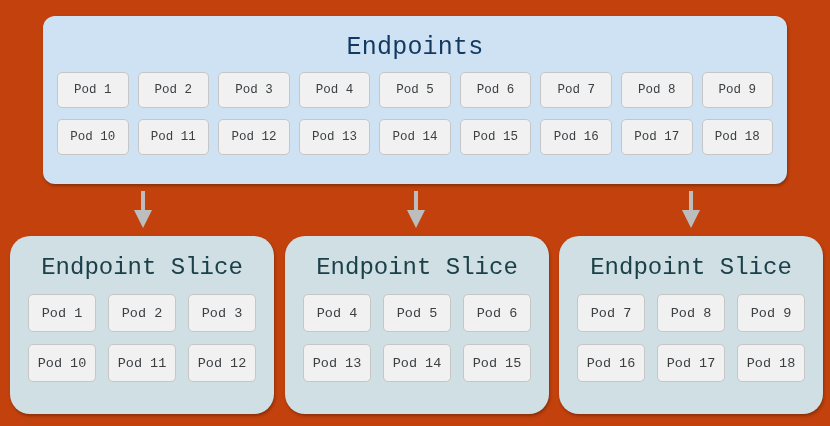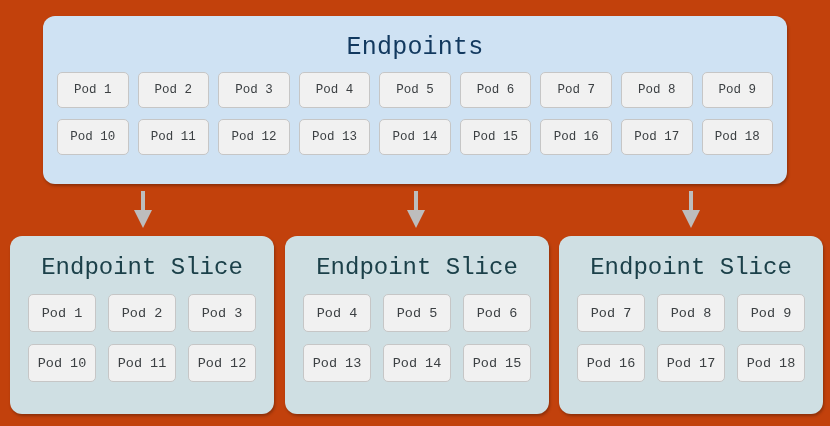--- a/index.html
+++ b/index.html
@@ -73,21 +73,21 @@
   }
   .arrow svg { display: block; }
 
   
   .slice-panel {
     position: absolute;
     top: 236px;
     width: 264px;
     height: 178px;
     background: #cfdfe3;
-    border-radius: 12px;
+    border-radius: 20px;
     box-shadow: 1px 2px 3px rgba(0,0,0,0.28);
     box-sizing: border-box;
   }
   .slice-1 { left: 10px; }
   .slice-2 { left: 285px; }
   .slice-3 { left: 559px; }
 
   .slice-title {
     position: absolute;
     left: 0;

